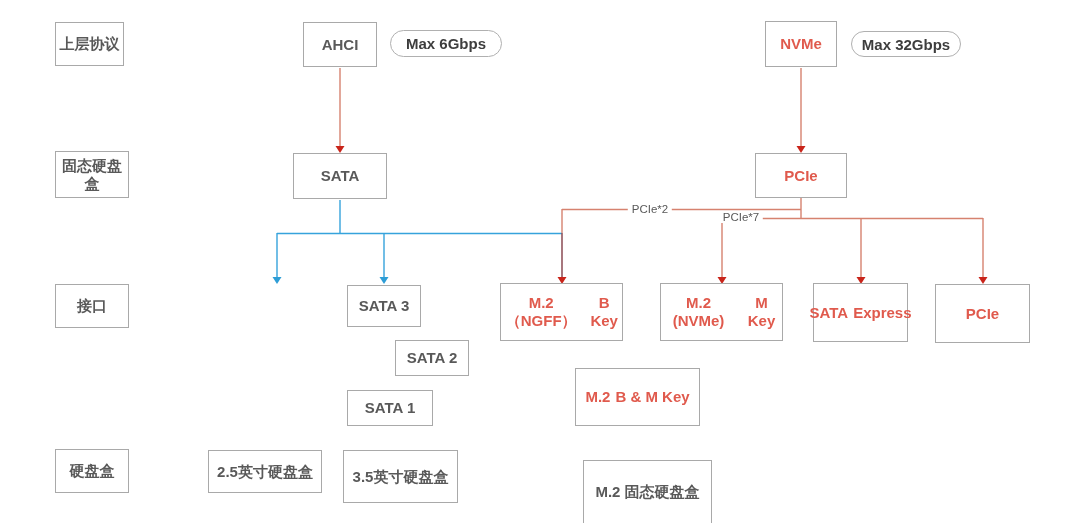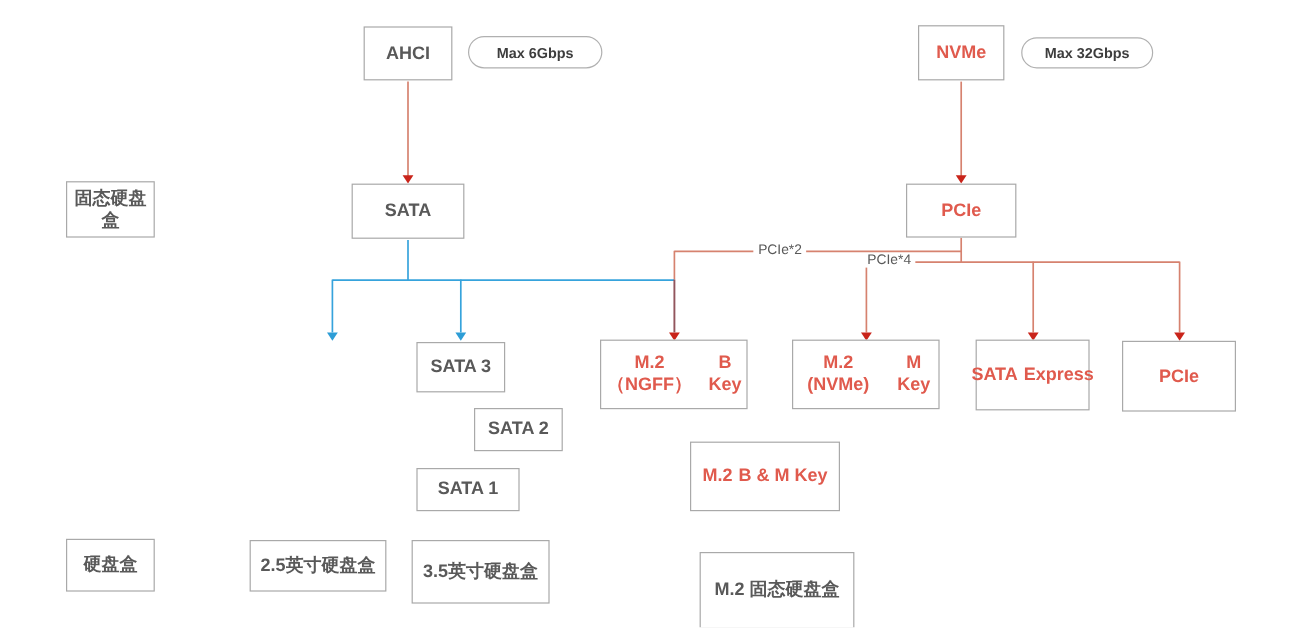--- a/index.html
+++ b/index.html
@@ -19,21 +19,21 @@
     display:flex;align-items:center;justify-content:center;
     font-weight:bold;font-size:15px;color:#595959;
     text-align:center;line-height:1.2;
   }
   .box.red{color:#e05a4d;}
   .box.two{gap:5px;}
   .pill{
     position:absolute;box-sizing:border-box;
     border:1px solid #b0b0b0;border-radius:14px;background:#ffffff;
     display:flex;align-items:center;justify-content:center;
-    font-weight:bold;font-size:12px;color:#3d3d3d;
+    font-weight:bold;font-size:15px;color:#3d3d3d;
   }
   .edge-label{
     position:absolute;transform:translate(-50%,-50%);
     background:#ffffff;padding:0 4px;
     font-size:11.5px;color:#595959;white-space:nowrap;
   }
 </style>
 </head>
 <body>
 
@@ -72,23 +72,25 @@
       <polygon points="978.5,277 987.5,277 983,284"></polygon>
     </g>
 
     <g fill="#2d9dd6">
       <polygon points="272.5,277 281.5,277 277,284"></polygon>
       <polygon points="379.5,277 388.5,277 384,284"></polygon>
     </g>
   </svg>
 
   <div class="edge-label" style="left:650px;top:209px;">PCIe*2</div>
-  <div class="edge-label" style="left:741px;top:217px;">PCIe*4</div>
+  <div class="edge-label" style="left:741px;top:217px;">PCIe*7</div>
 
+  <div class="box" style="left:55px;top:22px;width:69px;height:44px;">上层协议</div>
   <div class="box" style="left:55px;top:151px;width:74px;height:47px;">固态硬盘盒</div>
+  <div class="box" style="left:55px;top:284px;width:74px;height:44px;">接口</div>
   <div class="box" style="left:55px;top:449px;width:74px;height:44px;">硬盘盒</div>
 
   <div class="box" style="left:303px;top:22px;width:74px;height:45px;">AHCI</div>
   <div class="pill" style="left:390px;top:30px;width:112px;height:27px;">Max 6Gbps</div>
   <div class="box red" style="left:765px;top:21px;width:72px;height:46px;">NVMe</div>
   <div class="pill" style="left:851px;top:31px;width:110px;height:26px;">Max 32Gbps</div>
 
   <div class="box" style="left:293px;top:153px;width:94px;height:46px;">SATA</div>
   <div class="box red" style="left:755px;top:153px;width:92px;height:45px;">PCIe</div>
 

